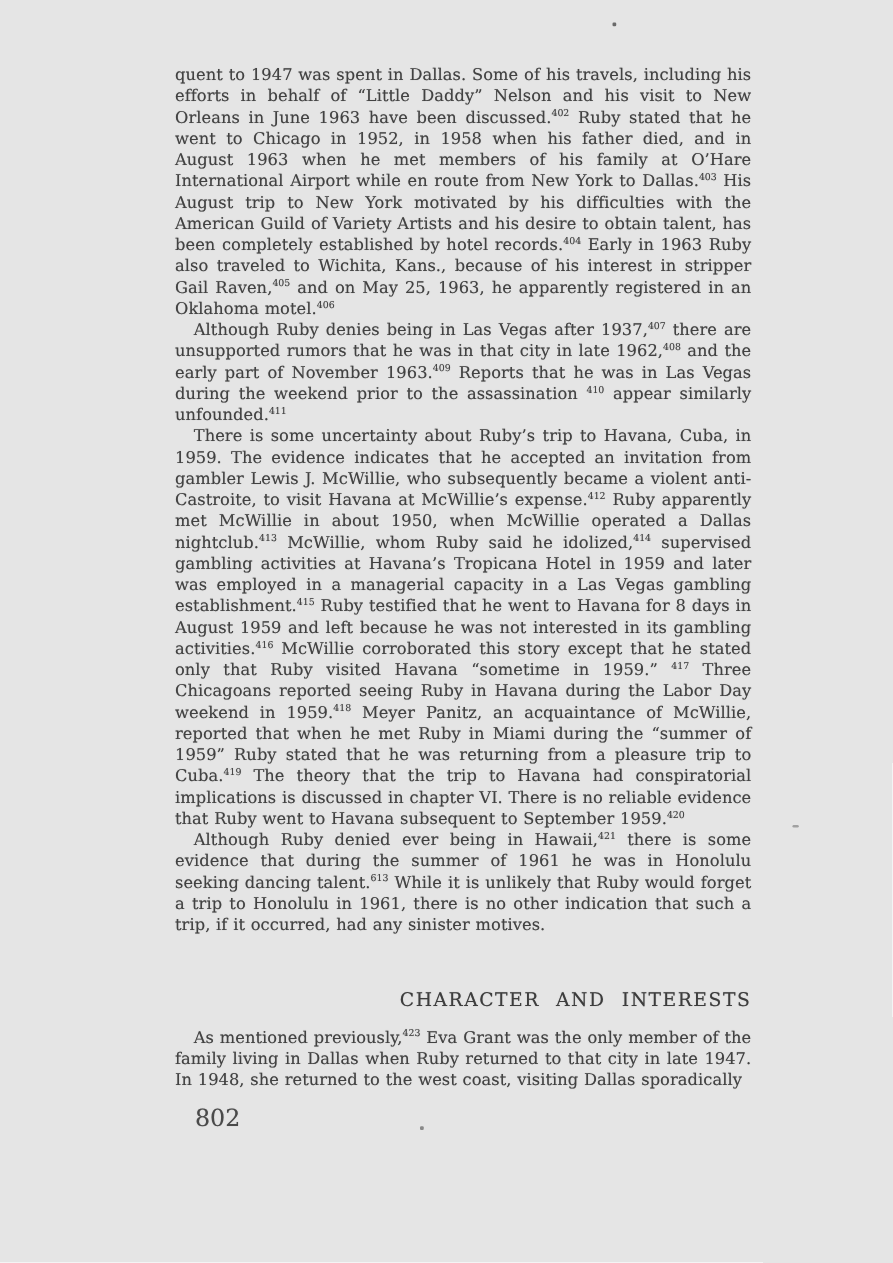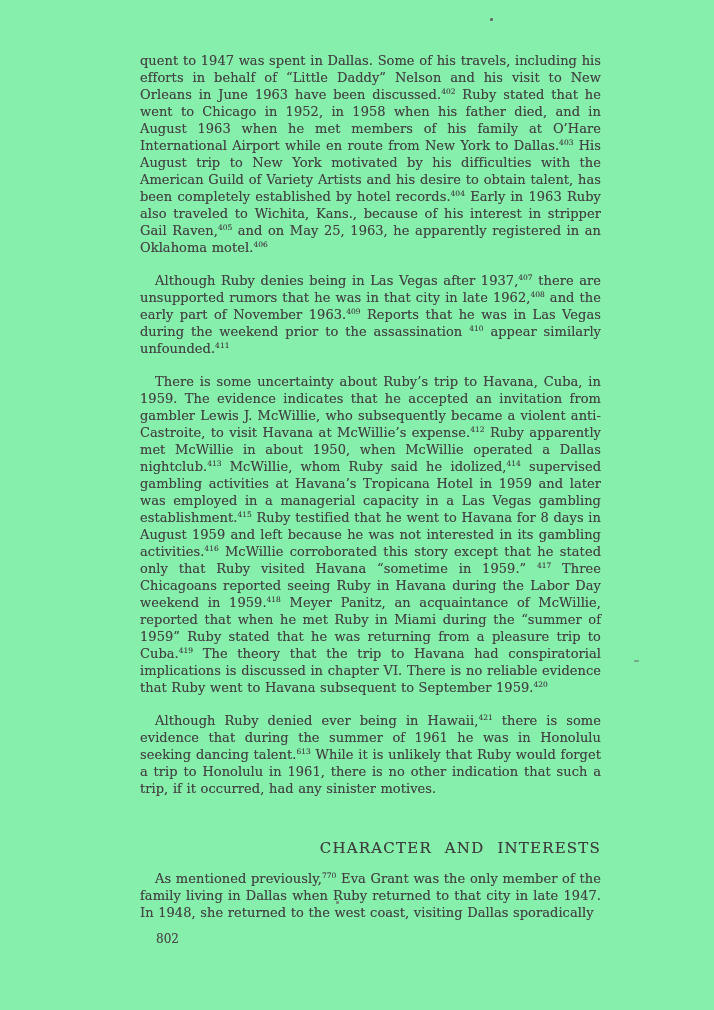--- a/index.html
+++ b/index.html
@@ -4,41 +4,41 @@
 <style>
   html, body {
     margin: 0;
     padding: 0;
     background: #ffffff;
   }
   .scan-page {
     position: relative;
     width: 714px;
     height: 1010px;
-    background: #86efac;
+    background: #e5e5e5;
     overflow: hidden;
     font-family: "DejaVu Serif", "Liberation Serif", serif;
   }
   .text-column {
     position: absolute;
     left: 140px;
     top: 52px;
     width: 461px;
     color: #424242;
   }
   p.body-par {
     margin: 0;
     font-size: 13px;
     line-height: 17px;
     text-align: justify;
     letter-spacing: 0.05px;
     word-spacing: 0.4px;
     text-shadow: 0 0 0.6px rgba(80,80,80,0.55);
   }
-  p.body-par.indent { text-indent: 15px; margin-top: 16px; }
+  p.body-par.indent { text-indent: 15px; }
   sup.fn {
     font-size: 7.5px;
     line-height: 0;
     vertical-align: baseline;
     position: relative;
     top: -5px;
     letter-spacing: 0;
   }
   .section-heading {
     margin: 42px 0 0 0;
@@ -56,21 +56,21 @@
     font-size: 14.5px;
     font-weight: normal;
     letter-spacing: 0.6px;
     word-spacing: 4px;
     color: #3d3d3d;
     text-shadow: 0 0 0.6px rgba(70,70,70,0.6);
   }
   p.body-par.closing { margin-top: 13px; }
   .page-number {
     margin: 11px 0 0 16px;
-    font-size: 12px;
+    font-size: 19px;
     color: #4a4a4a;
     text-shadow: 0 0 0.6px rgba(80,80,80,0.5);
   }
   .speck {
     position: absolute;
     background: #6a6a6a;
     border-radius: 1px;
   }
   .speck-1 { left: 490px; top: 18px;  width: 3px; height: 3px; }
   .speck-2 { left: 634px; top: 660px; width: 5px; height: 2px; opacity: 0.55; }
@@ -81,21 +81,21 @@
 
 <div class="scan-page">
   <div class="text-column">
     <p class="body-par">quent to 1947 was spent in Dallas. Some of his travels, including his efforts in behalf of “Little Daddy” Nelson and his visit to New Orleans in June 1963 have been discussed.<sup class="fn">402</sup> Ruby stated that he went to Chicago in 1952, in 1958 when his father died, and in August 1963 when he met members of his family at O’Hare International Airport while en route from New York to Dallas.<sup class="fn">403</sup> His August trip to New York motivated by his difficulties with the American Guild of Variety Artists and his desire to obtain talent, has been completely established by hotel records.<sup class="fn">404</sup> Early in 1963 Ruby also traveled to Wichita, Kans., because of his interest in stripper Gail Raven,<sup class="fn">405</sup> and on May 25, 1963, he apparently registered in an Oklahoma motel.<sup class="fn">406</sup></p>
     <p class="body-par indent">Although Ruby denies being in Las Vegas after 1937,<sup class="fn">407</sup> there are unsupported rumors that he was in that city in late 1962,<sup class="fn">408</sup> and the early part of November 1963.<sup class="fn">409</sup> Reports that he was in Las Vegas during the weekend prior to the assassination <sup class="fn">410</sup> appear similarly unfounded.<sup class="fn">411</sup></p>
     <p class="body-par indent">There is some uncertainty about Ruby’s trip to Havana, Cuba, in 1959. The evidence indicates that he accepted an invitation from gambler Lewis J. McWillie, who subsequently became a violent anti-Castroite, to visit Havana at McWillie’s expense.<sup class="fn">412</sup> Ruby apparently met McWillie in about 1950, when McWillie operated a Dallas nightclub.<sup class="fn">413</sup> McWillie, whom Ruby said he idolized,<sup class="fn">414</sup> supervised gambling activities at Havana’s Tropicana Hotel in 1959 and later was employed in a managerial capacity in a Las Vegas gambling establishment.<sup class="fn">415</sup> Ruby testified that he went to Havana for 8 days in August 1959 and left because he was not interested in its gambling activities.<sup class="fn">416</sup> McWillie corroborated this story except that he stated only that Ruby visited Havana “sometime in 1959.” <sup class="fn">417</sup> Three Chicagoans reported seeing Ruby in Havana during the Labor Day weekend in 1959.<sup class="fn">418</sup> Meyer Panitz, an acquaintance of McWillie, reported that when he met Ruby in Miami during the “summer of 1959” Ruby stated that he was returning from a pleasure trip to Cuba.<sup class="fn">419</sup> The theory that the trip to Havana had conspiratorial implications is discussed in chapter VI. There is no reliable evidence that Ruby went to Havana subsequent to September 1959.<sup class="fn">420</sup></p>
     <p class="body-par indent">Although Ruby denied ever being in Hawaii,<sup class="fn">421</sup> there is some evidence that during the summer of 1961 he was in Honolulu seeking dancing talent.<sup class="fn">613</sup> While it is unlikely that Ruby would forget a trip to Honolulu in 1961, there is no other indication that such a trip, if it occurred, had any sinister motives.</p>
 
     <h2 class="section-heading">CHARACTER AND INTERESTS</h2>
 
-    <p class="body-par indent closing">As mentioned previously,<sup class="fn">770</sup> Eva Grant was the only member of the family living in Dallas when Ruby returned to that city in late 1947. In 1948, she returned to the west coast, visiting Dallas sporadically</p>
+    <p class="body-par indent closing">As mentioned previously,<sup class="fn">423</sup> Eva Grant was the only member of the family living in Dallas when Ruby returned to that city in late 1947. In 1948, she returned to the west coast, visiting Dallas sporadically</p>
 
     <div class="page-number">802</div>
   </div>
 
   <div class="speck speck-1"></div>
   <div class="speck speck-2"></div>
   <div class="speck speck-3"></div>
 </div>
 
 </body></html>

